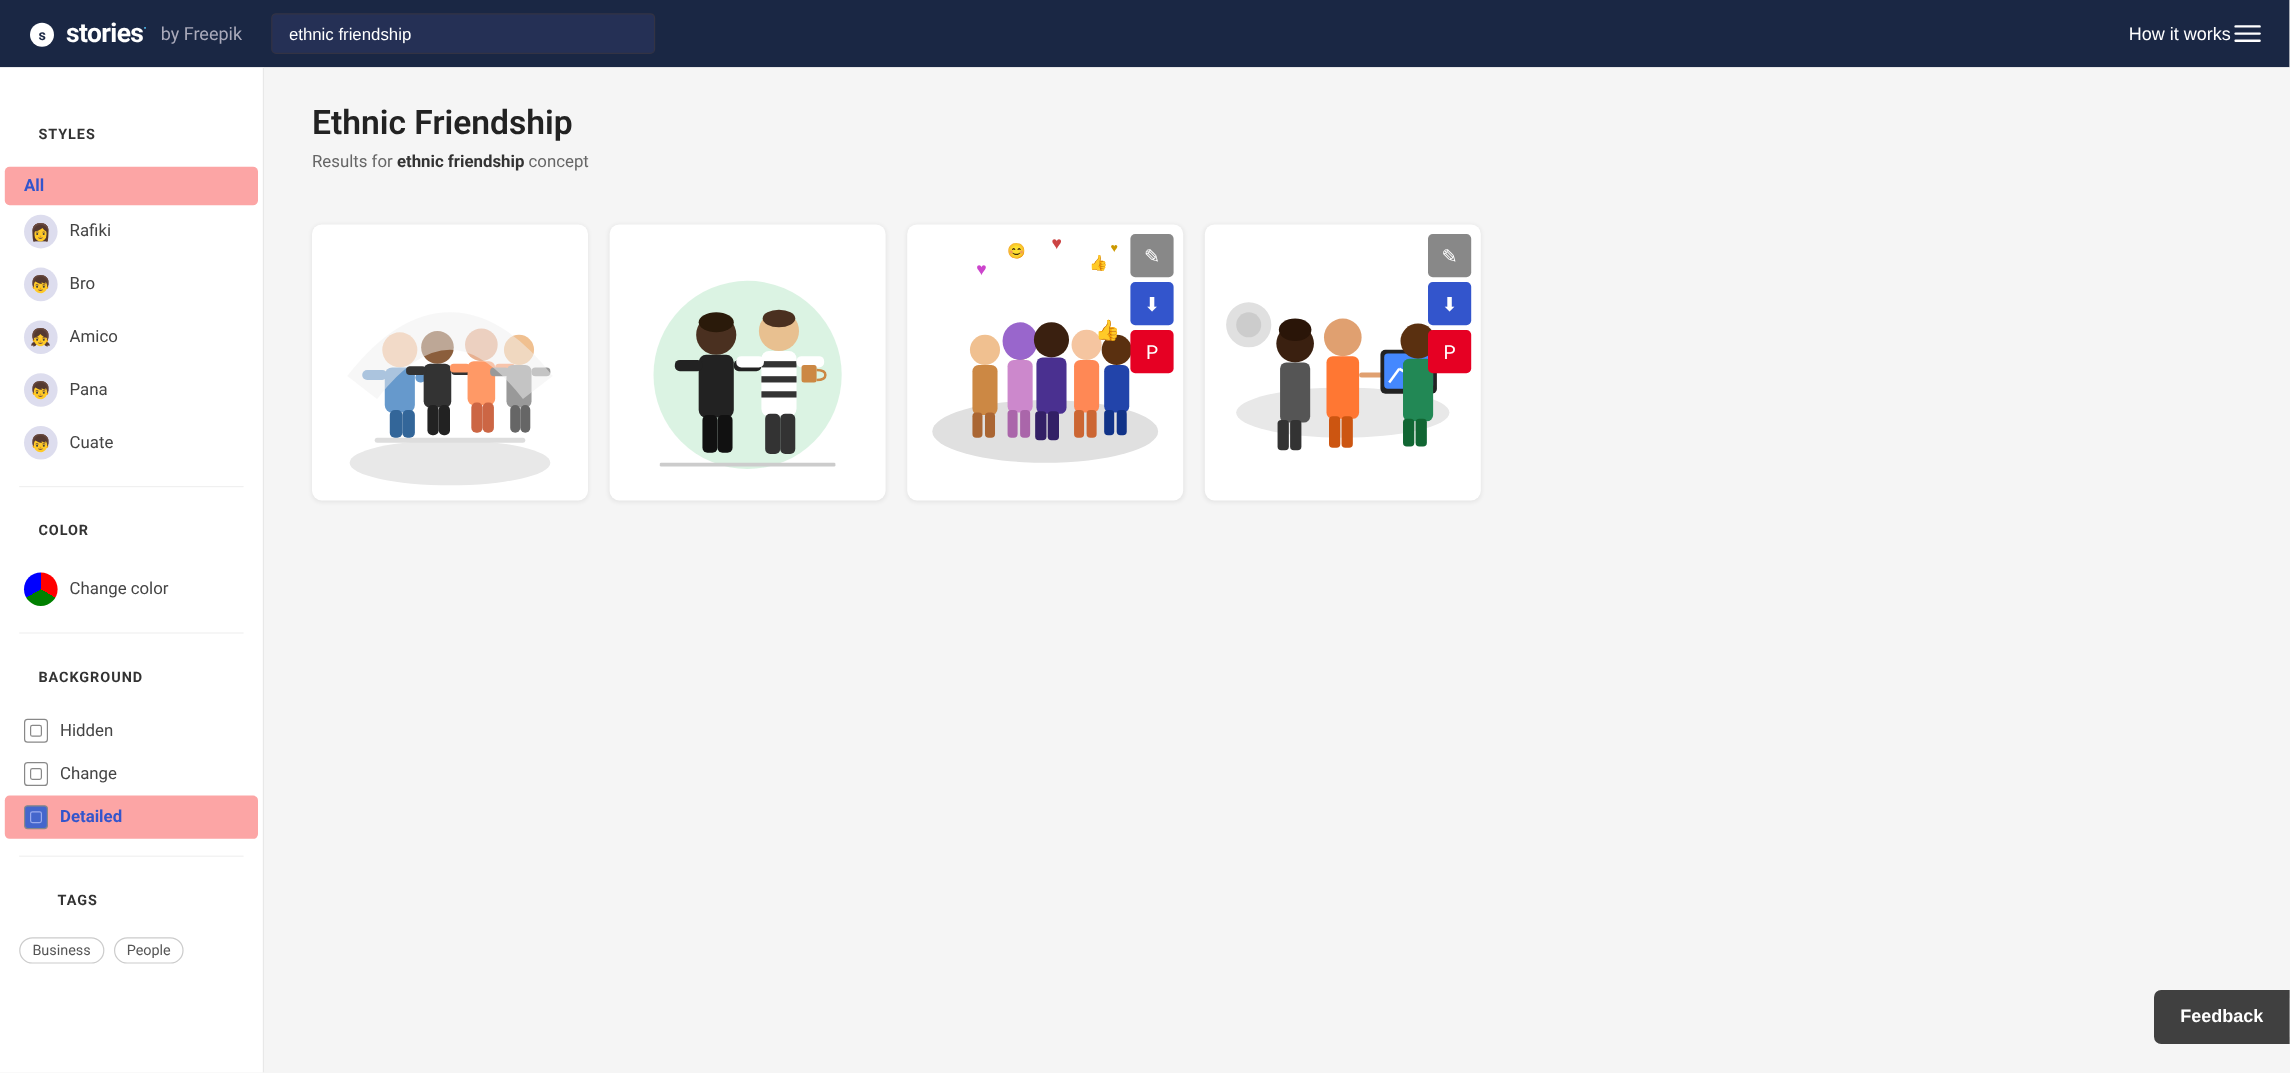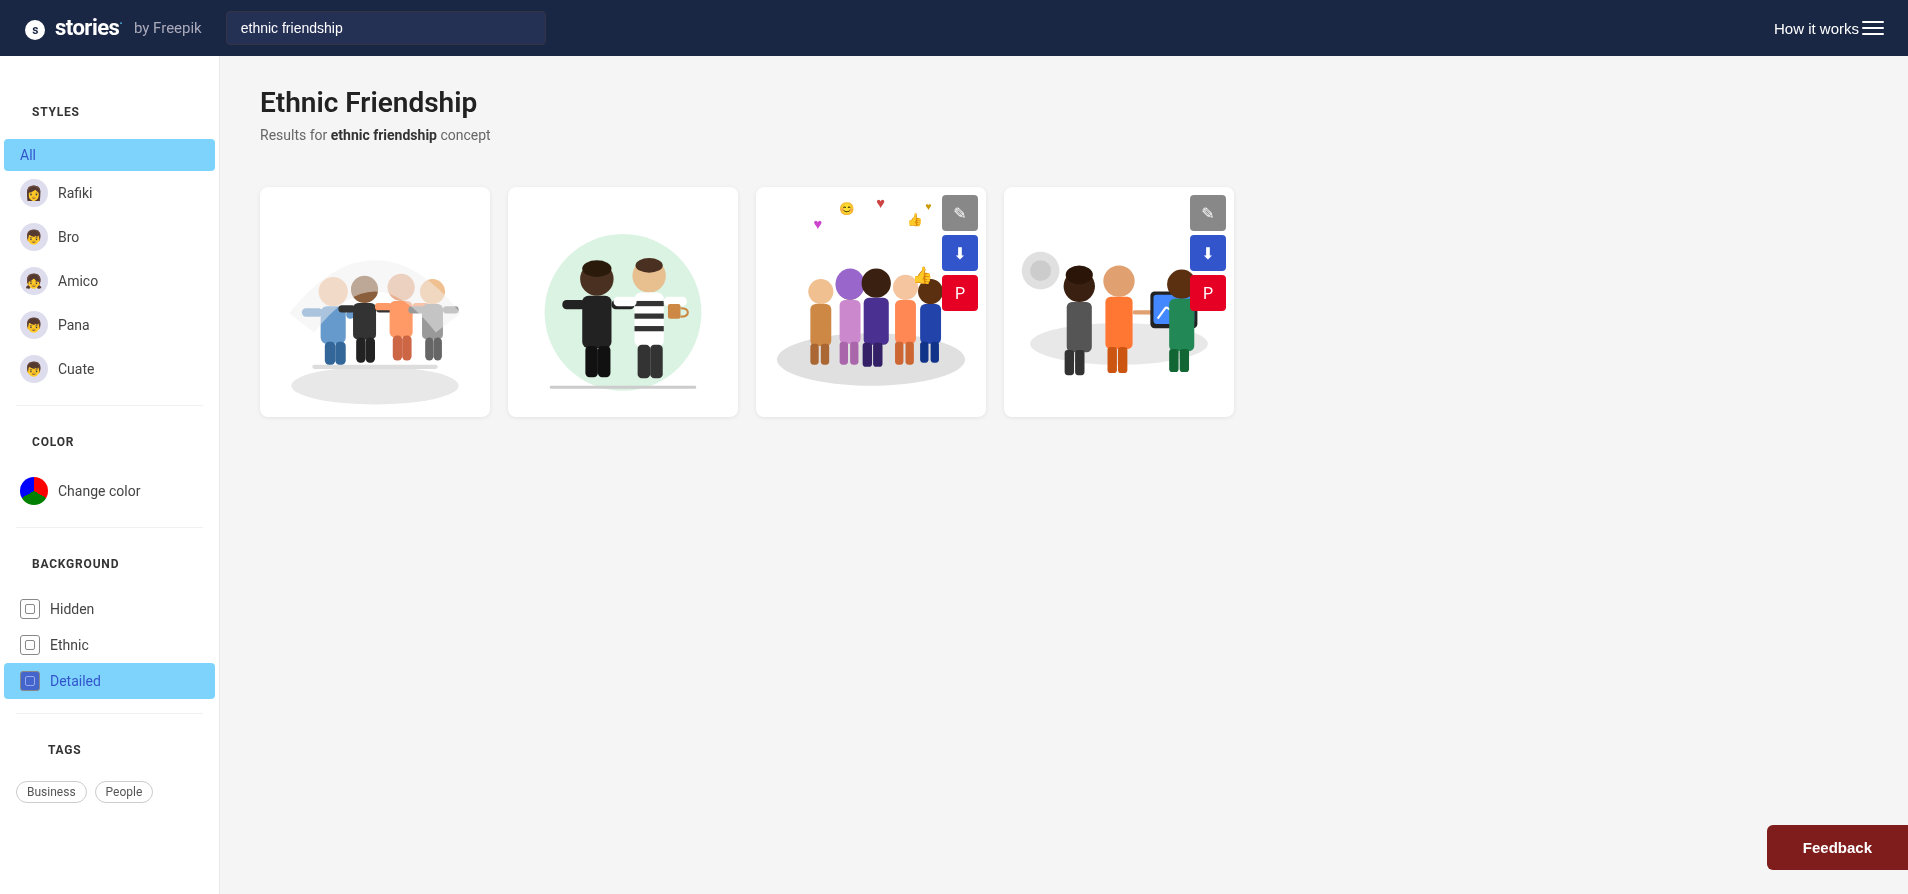--- a/index.html
+++ b/index.html
@@ -99,21 +99,21 @@
       display: flex;
       align-items: center;
       gap: 10px;
       padding: 8px 16px;
       cursor: pointer;
       font-size: 14px;
       color: #444;
       border-radius: 4px;
       margin: 0 4px;
     }
-    .sidebar-item.active { background: #7dd3fc; color: #3355cc; font-weight: 400; align-items: center; }
+    .sidebar-item.active { background: #fca5a5; color: #3355cc; font-weight: 700; align-items: center; }
     .sidebar-avatar {
       width: 28px;
       height: 28px;
       border-radius: 50%;
       background: #dde;
       display: flex;
       align-items: center;
       justify-content: center;
       font-size: 14px;
       overflow: hidden;
@@ -230,23 +230,23 @@
     }
     .card-action-btn.download { background: #3355cc; }
     .card-action-btn.pinterest { background: #e60023; }
     .card-action-btn.edit { background: #888; }
 
     
     .feedback-btn {
       position: fixed;
       bottom: 24px;
       right: 0;
-      background: #7f1d1d;
+      background: #404040;
       color: white;
-      padding: 14px 36px;
+      padding: 14px 22px;
       font-size: 15px;
       font-weight: 600;
       border: none;
       border-radius: 6px 0 0 6px;
       cursor: pointer;
     }
 
     
     .sidebar::-webkit-scrollbar { width: 4px; }
     .sidebar::-webkit-scrollbar-thumb { background: #ccc; border-radius: 2px; }
@@ -330,21 +330,21 @@
     <div class="sidebar-item">
       <div class="bg-icon">
         <div class="bg-icon-inner"></div>
       </div>
       <span>Hidden</span>
     </div>
     <div class="sidebar-item">
       <div class="bg-icon">
         <div class="bg-icon-inner"></div>
       </div>
-      <span>Ethnic</span>
+      <span>Change</span>
     </div>
     <div class="sidebar-item active">
       <div class="bg-icon" style="background:#4466cc;">
         <div class="bg-icon-inner" style="border-color:#99aaee;"></div>
       </div>
       <span>Detailed</span>
     </div>
 
     <div class="sidebar-divider"></div>
 

